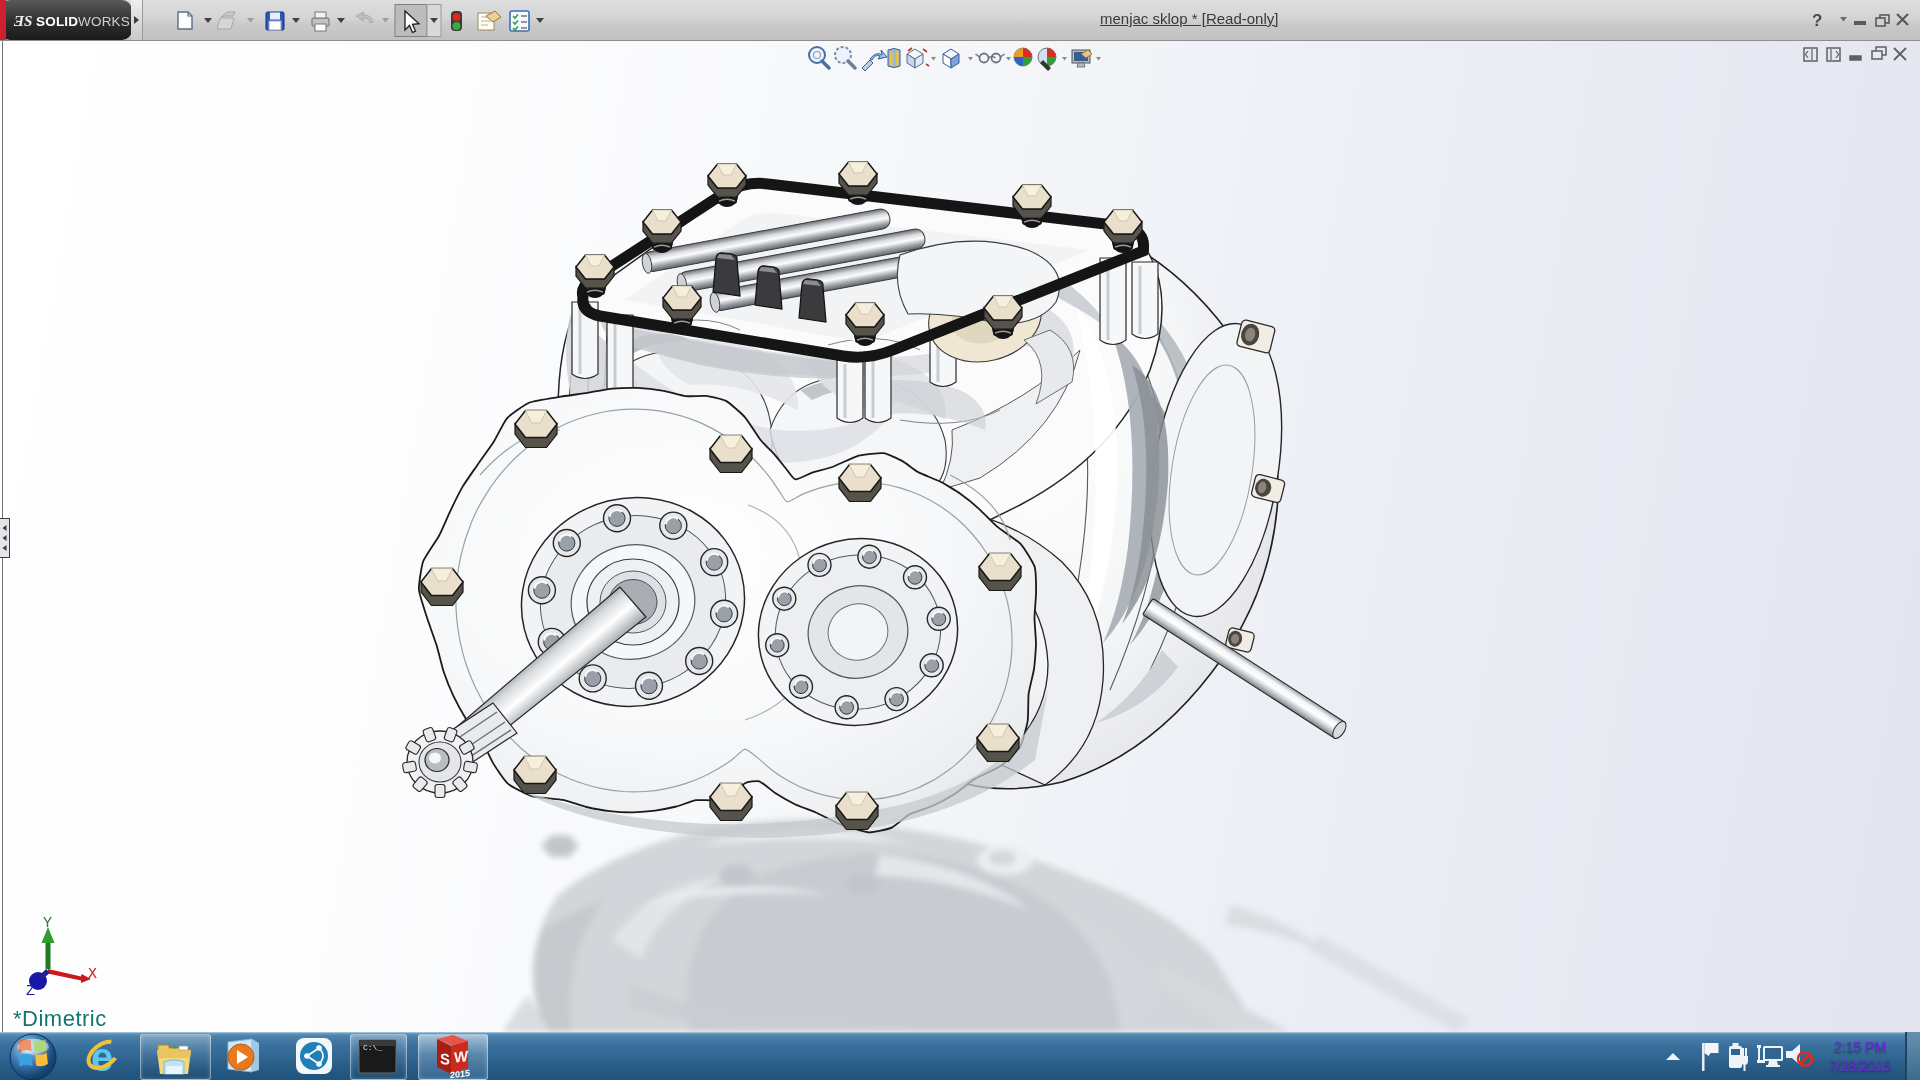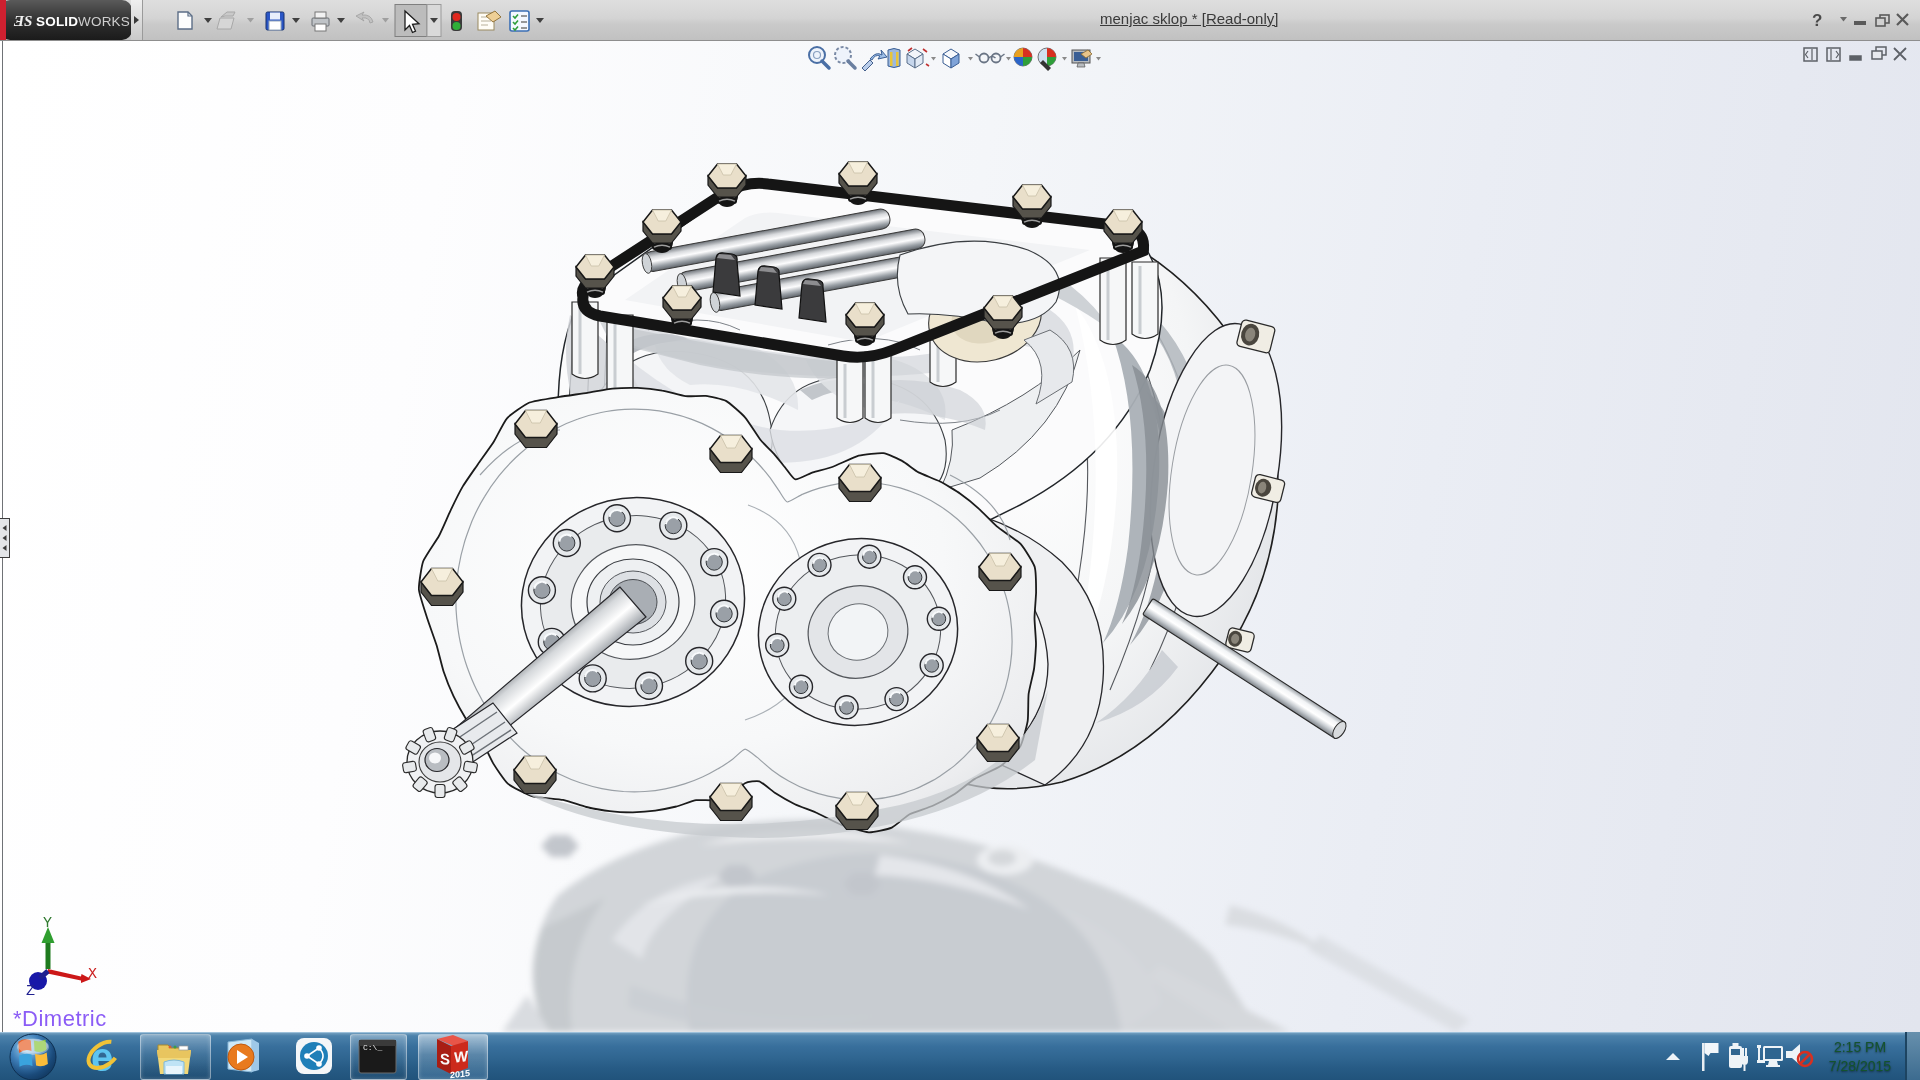--- a/index.html
+++ b/index.html
@@ -16,21 +16,21 @@
  background:linear-gradient(100deg, #ffffff 0%, #fdfdfe 22%, #f4f6f9 48%, #eaedf4 72%, #e2e5ee 100%);}
 #leftline{position:absolute;left:2px;top:40px;width:1px;height:992px;background:#6f7276;}
 #lefttab{position:absolute;left:0;top:518px;width:9px;height:38px;background:#e3e5e8;border:1px solid #3c3c3c;border-left:none;}
 
 #taskbar{position:absolute;left:0;top:1032px;width:1920px;height:48px;
  background:linear-gradient(#7fa8c6 0%, #4c82ab 8%, #386f9c 30%, #2f6590 55%, #275b85 75%, #21537b 100%);}
 #taskbar::before{content:"";position:absolute;left:0;top:0;width:1920px;height:1px;background:#9cc0da;}
 .taskbtn{position:absolute;top:2px;height:44px;border-radius:3px;border:1px solid rgba(255,255,255,.45);
  background:linear-gradient(rgba(255,255,255,.28),rgba(255,255,255,.08) 45%,rgba(0,0,0,.08));box-shadow:inset 0 0 4px rgba(255,255,255,.25);}
 #showdesk{position:absolute;right:0;top:1032px;width:13px;height:48px;background:linear-gradient(#6790ad,#3c6b8f);border-left:2px solid #1d4461;}
-#clock{position:absolute;left:1822px;top:1038px;width:76px;color:#14532d;text-align:center;font-size:14px;line-height:19px;text-shadow:0 1px 2px rgba(0,0,0,.5);}
+#clock{position:absolute;left:1822px;top:1038px;width:76px;color:#6d28d9;text-align:center;font-size:14px;line-height:19px;text-shadow:0 1px 2px rgba(0,0,0,.5);}
 </style>
 </head>
 <body>
 <div id="screen">
 <div id="viewport"></div>
 <svg id="model" style="position:absolute;left:0;top:0" width="1920" height="1080" viewBox="0 0 1920 1080">
       <defs>
 <linearGradient id="chrome" x1="0" y1="0" x2="0" y2="1">
           <stop offset="0" stop-color="#9aa0a6"></stop>
           <stop offset="0.25" stop-color="#f2f4f6"></stop>
@@ -459,21 +459,21 @@
 <svg width="120" height="120" style="position:absolute;left:10px;top:905px">
  <text x="33" y="22" font-size="15" fill="#2f7a2f" font-family="Liberation Mono,monospace">Y</text>
  <rect x="35.5" y="36" width="5" height="28" fill="#1e7a1e"></rect>
  <path d="M38 22 l-6.5 16 h13 z" fill="#2f9e2f"></path>
  <path d="M38 64 l33 7.5 l0.5 -2.5 l9.5 5 l-10 4 l0 -2.5 l-33.5 -7 z" fill="#cc1818"></path>
  <text x="78" y="73" font-size="15" fill="#cc2020" font-family="Liberation Mono,monospace">X</text>
  <circle cx="28" cy="76" r="9" fill="#1818a8"></circle>
  <path d="M38 66 l-8 7" stroke="#202090" stroke-width="5"></path>
  <text x="16" y="90" font-size="15" fill="#202090" font-family="Liberation Mono,monospace">Z</text>
 </svg>
-<div style="position:absolute;left:13px;top:1006px;font-size:22px;color:#8b5cf6;letter-spacing:0.5px;">*Dimetric</div>
+<div style="position:absolute;left:13px;top:1006px;font-size:22px;color:#0f766e;letter-spacing:0.5px;">*Dimetric</div>
 <div id="leftline"></div>
 <div id="lefttab"><svg width="9" height="38">
         <path d="M2.5 9 l4 -3 v6 z M2.5 19 l4 -3 v6 z M2.5 29 l4 -3 v6 z" fill="#3c3c3c"></path>
       </svg></div>
 <div id="topbar">
  <div id="logo">
         <div class="red"></div>
   <svg width="131" height="40" style="position:absolute;left:0;top:0">
    <text x="14" y="26" font-size="15" font-style="italic" font-weight="bold" fill="#f0f0f0" font-family="Liberation Serif,serif">ƎS</text>
    <text x="36" y="26" font-size="13.5" font-weight="bold" fill="#ffffff" letter-spacing="0.2">SOLID</text>

